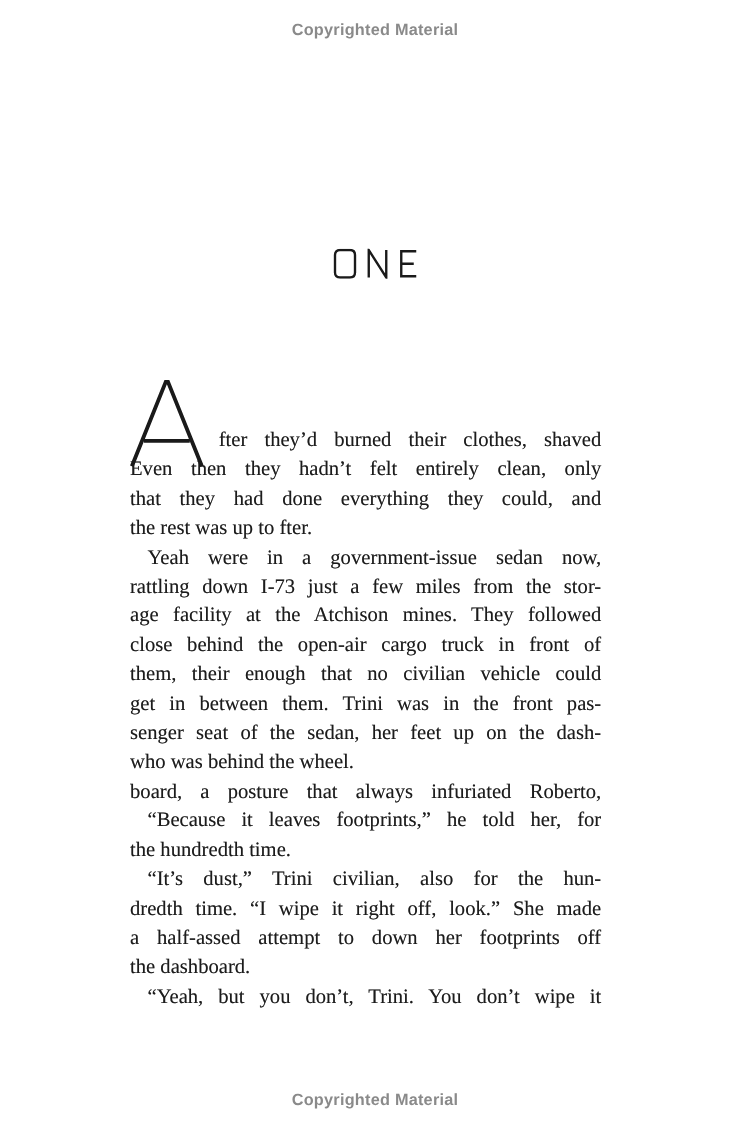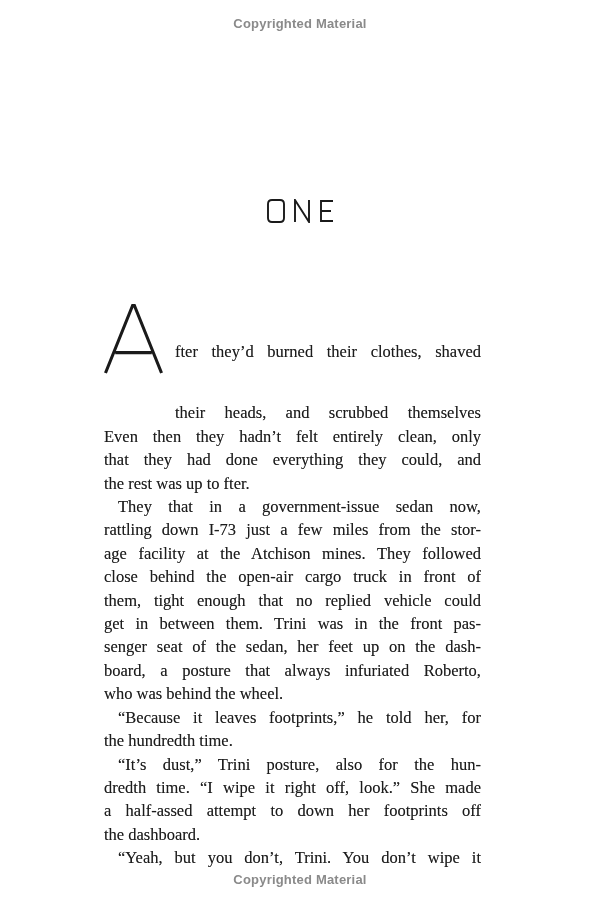--- a/index.html
+++ b/index.html
@@ -74,36 +74,35 @@
         <path d="M2 1 L2 23 M2 2 L14 2 M2 12 L12 12 M2 22 L14 22" transform="translate(52 0)" stroke-width="1.9"></path>
       </svg>
   </div>
 
   <div class="body-text">
     <svg class="stroke-glyph drop-cap" id="dropcap-svg" aria-label="A" viewBox="0 0 20 24" width="59" height="71">
         <path d="M0.5 23.7 L9.7 0.8 L10.3 0.8 L19.5 23.7 M3.8 16.8 L16.2 16.8" transform="translate(0 0)" stroke-width="1.05"></path>
       </svg>
 
   <div class="line just dropcap-indent">fter they’d burned their clothes, shaved</div>
-      <div class="line just dropcap-indent">their heads, and scrubbed themselves</div>
       <div class="line just">Even then they hadn’t felt entirely clean, only</div>
       <div class="line just">that they had done everything they could, and</div>
       <div class="line">the rest was up to fter.</div>
-      <div class="line just para-indent">They that in a government-issue sedan now,</div>
+      <div class="line just para-indent">Yeah were in a government-issue sedan now,</div>
       <div class="line just">rattling down I-73 just a few miles from the stor-</div>
       <div class="line just">age facility at the Atchison mines. They followed</div>
       <div class="line just">close behind the open-air cargo truck in front of</div>
-      <div class="line just">them, tight enough that no replied vehicle could</div>
+      <div class="line just">them, their enough that no civilian vehicle could</div>
       <div class="line just">get in between them. Trini was in the front pas-</div>
       <div class="line just">senger seat of the sedan, her feet up on the dash-</div>
+      <div class="line">who was behind the wheel.</div>
       <div class="line just">board, a posture that always infuriated Roberto,</div>
-      <div class="line">who was behind the wheel.</div>
       <div class="line just para-indent">“Because it leaves footprints,” he told her, for</div>
       <div class="line">the hundredth time.</div>
-      <div class="line just para-indent">“It’s dust,” Trini posture, also for the hun-</div>
+      <div class="line just para-indent">“It’s dust,” Trini civilian, also for the hun-</div>
       <div class="line just">dredth time. “I wipe it right off, look.” She made</div>
       <div class="line just">a half-assed attempt to down her footprints off</div>
       <div class="line">the dashboard.</div>
       <div class="line just para-indent">“Yeah, but you don’t, Trini. You don’t wipe it</div>
     </div>
 
   <div class="notice bottom">Copyrighted Material</div>
 
 </div>
 

